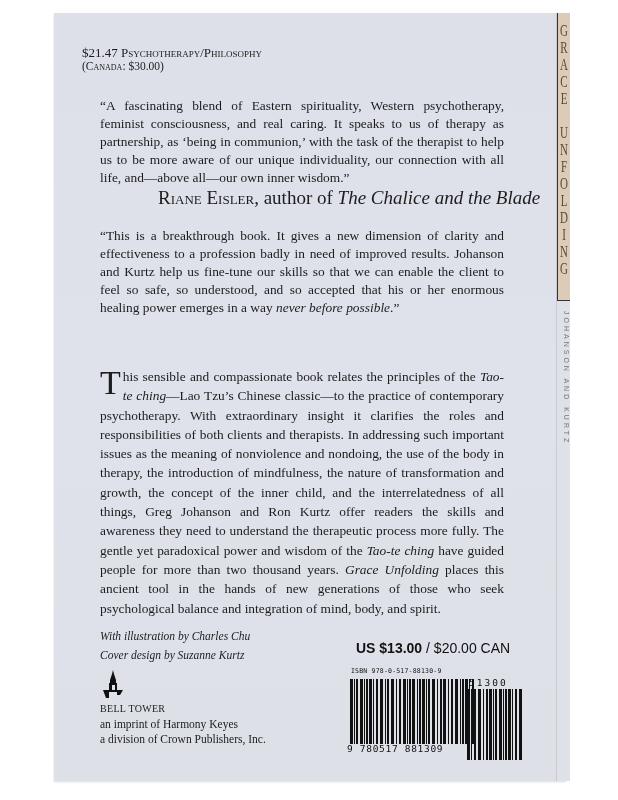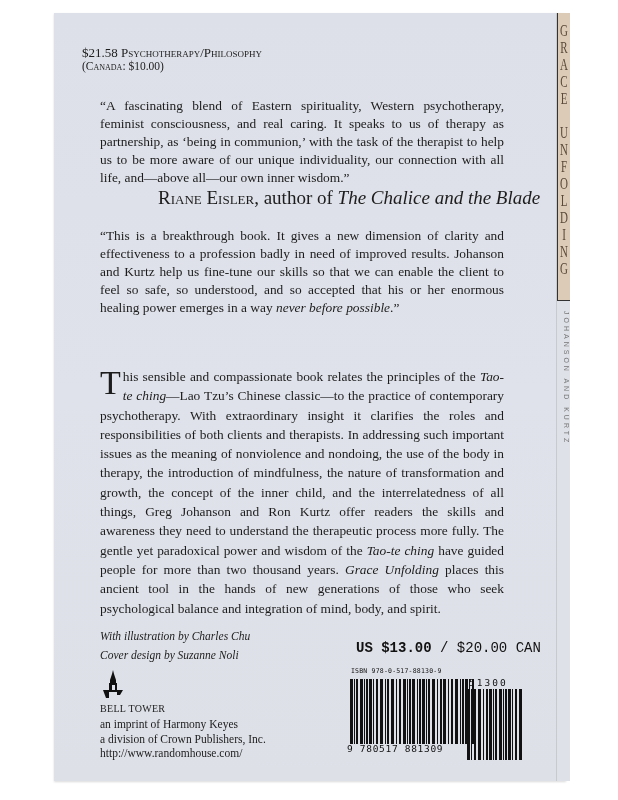--- a/index.html
+++ b/index.html
@@ -57,21 +57,21 @@
     .dropcap { float: left; font-size: 34px; line-height: 28px; margin-right: 2px; margin-top: 2px; }
 
     .credits { position: absolute; left: 100px; top: 627px; font-size: 11.5px; font-style: italic; line-height: 19px; }
 
     .logo { position: absolute; left: 103px; top: 670px; width: 20px; height: 28px; }
     .imprint-name { position: absolute; left: 100px; top: 703px; font-size: 10px; letter-spacing: 0.3px; }
     .imprint { position: absolute; left: 100px; top: 717px; font-size: 11.5px; line-height: 14.5px; }
 
     .us-price {
       position: absolute; left: 356px; top: 640px;
-      font-family: Liberation Mono, monospace; font-size: 14px; font-weight: bold; color: #111;
+      font-family: Liberation Sans, sans-serif; font-size: 14px; font-weight: bold; color: #111;
     }
     .us-price .rest { font-weight: normal; }
     .barcode-box { position: absolute; left: 347px; top: 667px; width: 180px; height: 100px; }
     .isbn-text { position: absolute; left: 4px; top: 0; font-family: "DejaVu Sans Mono", monospace; font-size: 6.5px; letter-spacing: 0.2px; color: #111; }
     .bars { position: absolute; display: flex; align-items: stretch; }
     .bars1 { left: 3px; top: 12px; height: 65px; }
     .bars2 { left: 120px; top: 22px; height: 71px; }
     .bar { background: #111; }
     .ean-digits { position: absolute; left: 0px; top: 76px; font-family: "DejaVu Sans Mono", monospace; font-size: 9.5px; color: #111; letter-spacing: 0.7px; }
     .addon-digits { position: absolute; left: 122px; top: 10px; font-family: "DejaVu Sans Mono", monospace; font-size: 9.5px; color: #111; letter-spacing: 2px; }
@@ -96,57 +96,56 @@
       <span>L</span>
       <span>D</span>
       <span>I</span>
       <span>N</span>
       <span>G</span>
     </div>
   <div class="spine-author">JOHANSON AND KURTZ</div>
 </div>
 
 <div class="price-line">
-  <span>$21.58</span>
+  <span>$21.47</span>
   <span class="sc">Psychotherapy/Philosophy</span>
 </div>
-<div class="price-canada">(Canada: $10.00)</div>
+<div class="price-canada">(Canada: $30.00)</div>
 
 <div class="quote quote1">“A fascinating blend of Eastern spirituality, Western psychotherapy, feminist consciousness, and real caring. It speaks to us of therapy as partnership, as ‘being in communion,’ with the task of the therapist to help us to be more aware of our unique individuality, our connection with all life, and—above all—our own inner wisdom.”</div>
 <div class="attrib attrib1">
   <span class="sc">Riane Eisler</span><span>, author of </span><i>The Chalice and the Blade</i>
 </div>
 
 <div class="quote quote2">
   <span>“This is a breakthrough book. It gives a new dimension of clarity and effectiveness to a profession badly in need of improved results. Johanson and Kurtz help us fine-tune our skills so that we can enable the client to feel so safe, so understood, and so accepted that his or her enormous healing power emerges in a way </span><i>never before possible</i><span>.”</span>
 </div>
 <div class="attrib attrib2">
 </div>
 
 <div class="blurb">
   <span class="dropcap">T</span><span>his sensible and compassionate book relates the principles of the </span><i>Tao-te ching</i><span>—Lao Tzu’s Chinese classic—to the practice of contemporary psychotherapy. With extraordinary insight it clarifies the roles and responsibilities of both clients and therapists. In addressing such important issues as the meaning of nonviolence and nondoing, the use of the body in therapy, the introduction of mindfulness, the nature of transformation and growth, the concept of the inner child, and the interrelatedness of all things, Greg Johanson and Ron Kurtz offer readers the skills and awareness they need to understand the therapeutic process more fully. The gentle yet paradoxical power and wisdom of the </span><i>Tao-te ching</i><span> have guided people for more than two thousand years. </span><i>Grace Unfolding</i><span> places this ancient tool in the hands of new generations of those who seek psychological balance and integration of mind, body, and spirit.</span>
 </div>
 
 <div class="credits">
   <div>With illustration by Charles Chu</div>
-  <div>Cover design by Suzanne Noli</div>
+  <div>Cover design by Suzanne Kurtz</div>
 </div>
 
 <svg class="logo" viewBox="0 0 20 28">
   <polygon points="10,0 11,4 13,10 13,14 7,14 7,10 9,4" fill="#111"></polygon>
   <rect x="6" y="13" width="8" height="9" fill="#111"></rect>
   <rect x="9" y="15" width="3" height="5" fill="#dfe2ea"></rect>
   <polygon points="0,20 6,20 6,28 3,28" fill="#111"></polygon>
   <polygon points="14,20 20,20 17,25 14,25" fill="#111"></polygon>
 </svg>
 <div class="imprint-name">BELL TOWER</div>
 <div class="imprint">
   <div>an imprint of Harmony Keyes</div>
   <div>a division of Crown Publishers, Inc.</div>
-  <div>http://www.randomhouse.com/</div>
 </div>
 
 <div class="us-price">
   <span>US $13.00</span><span class="rest"> / $20.00 CAN</span>
 </div>
 
 <div class="barcode-box">
   <div class="isbn-text">ISBN 978-0-517-88130-9</div>
   <div class="bars bars1" id="bars1">
       <div class="bar" style="width: 3px; margin-right: 1px;"></div>

